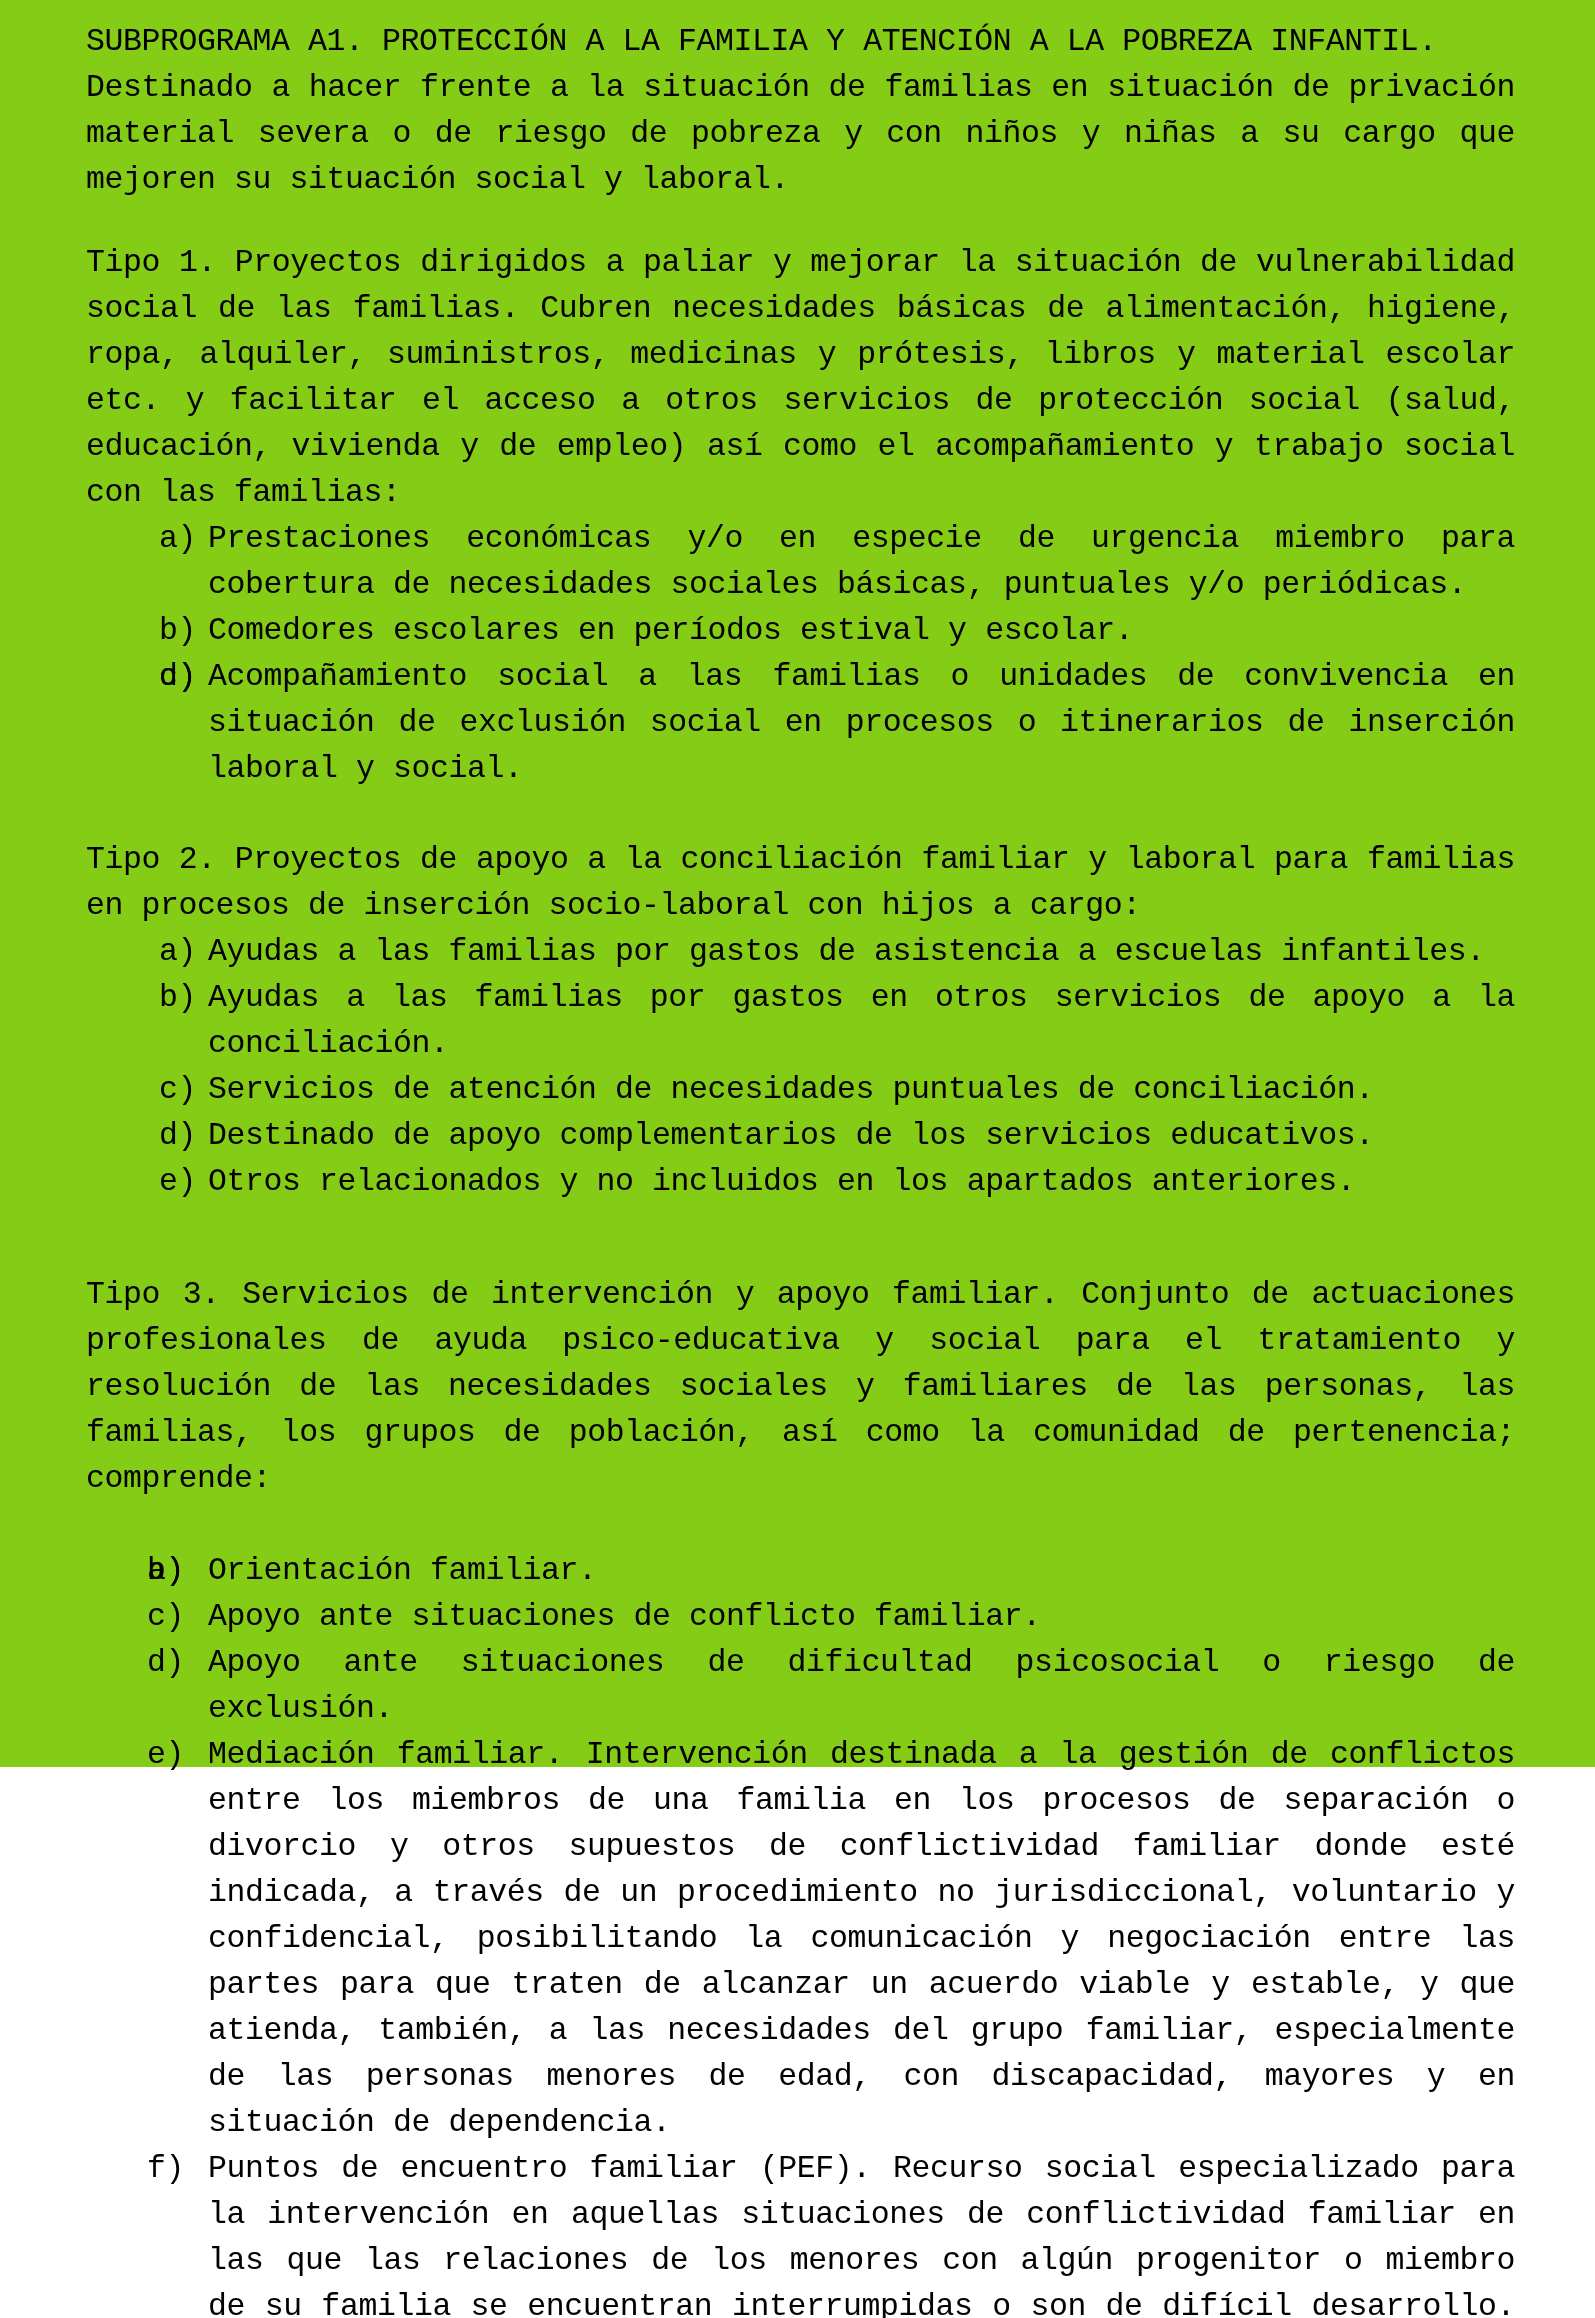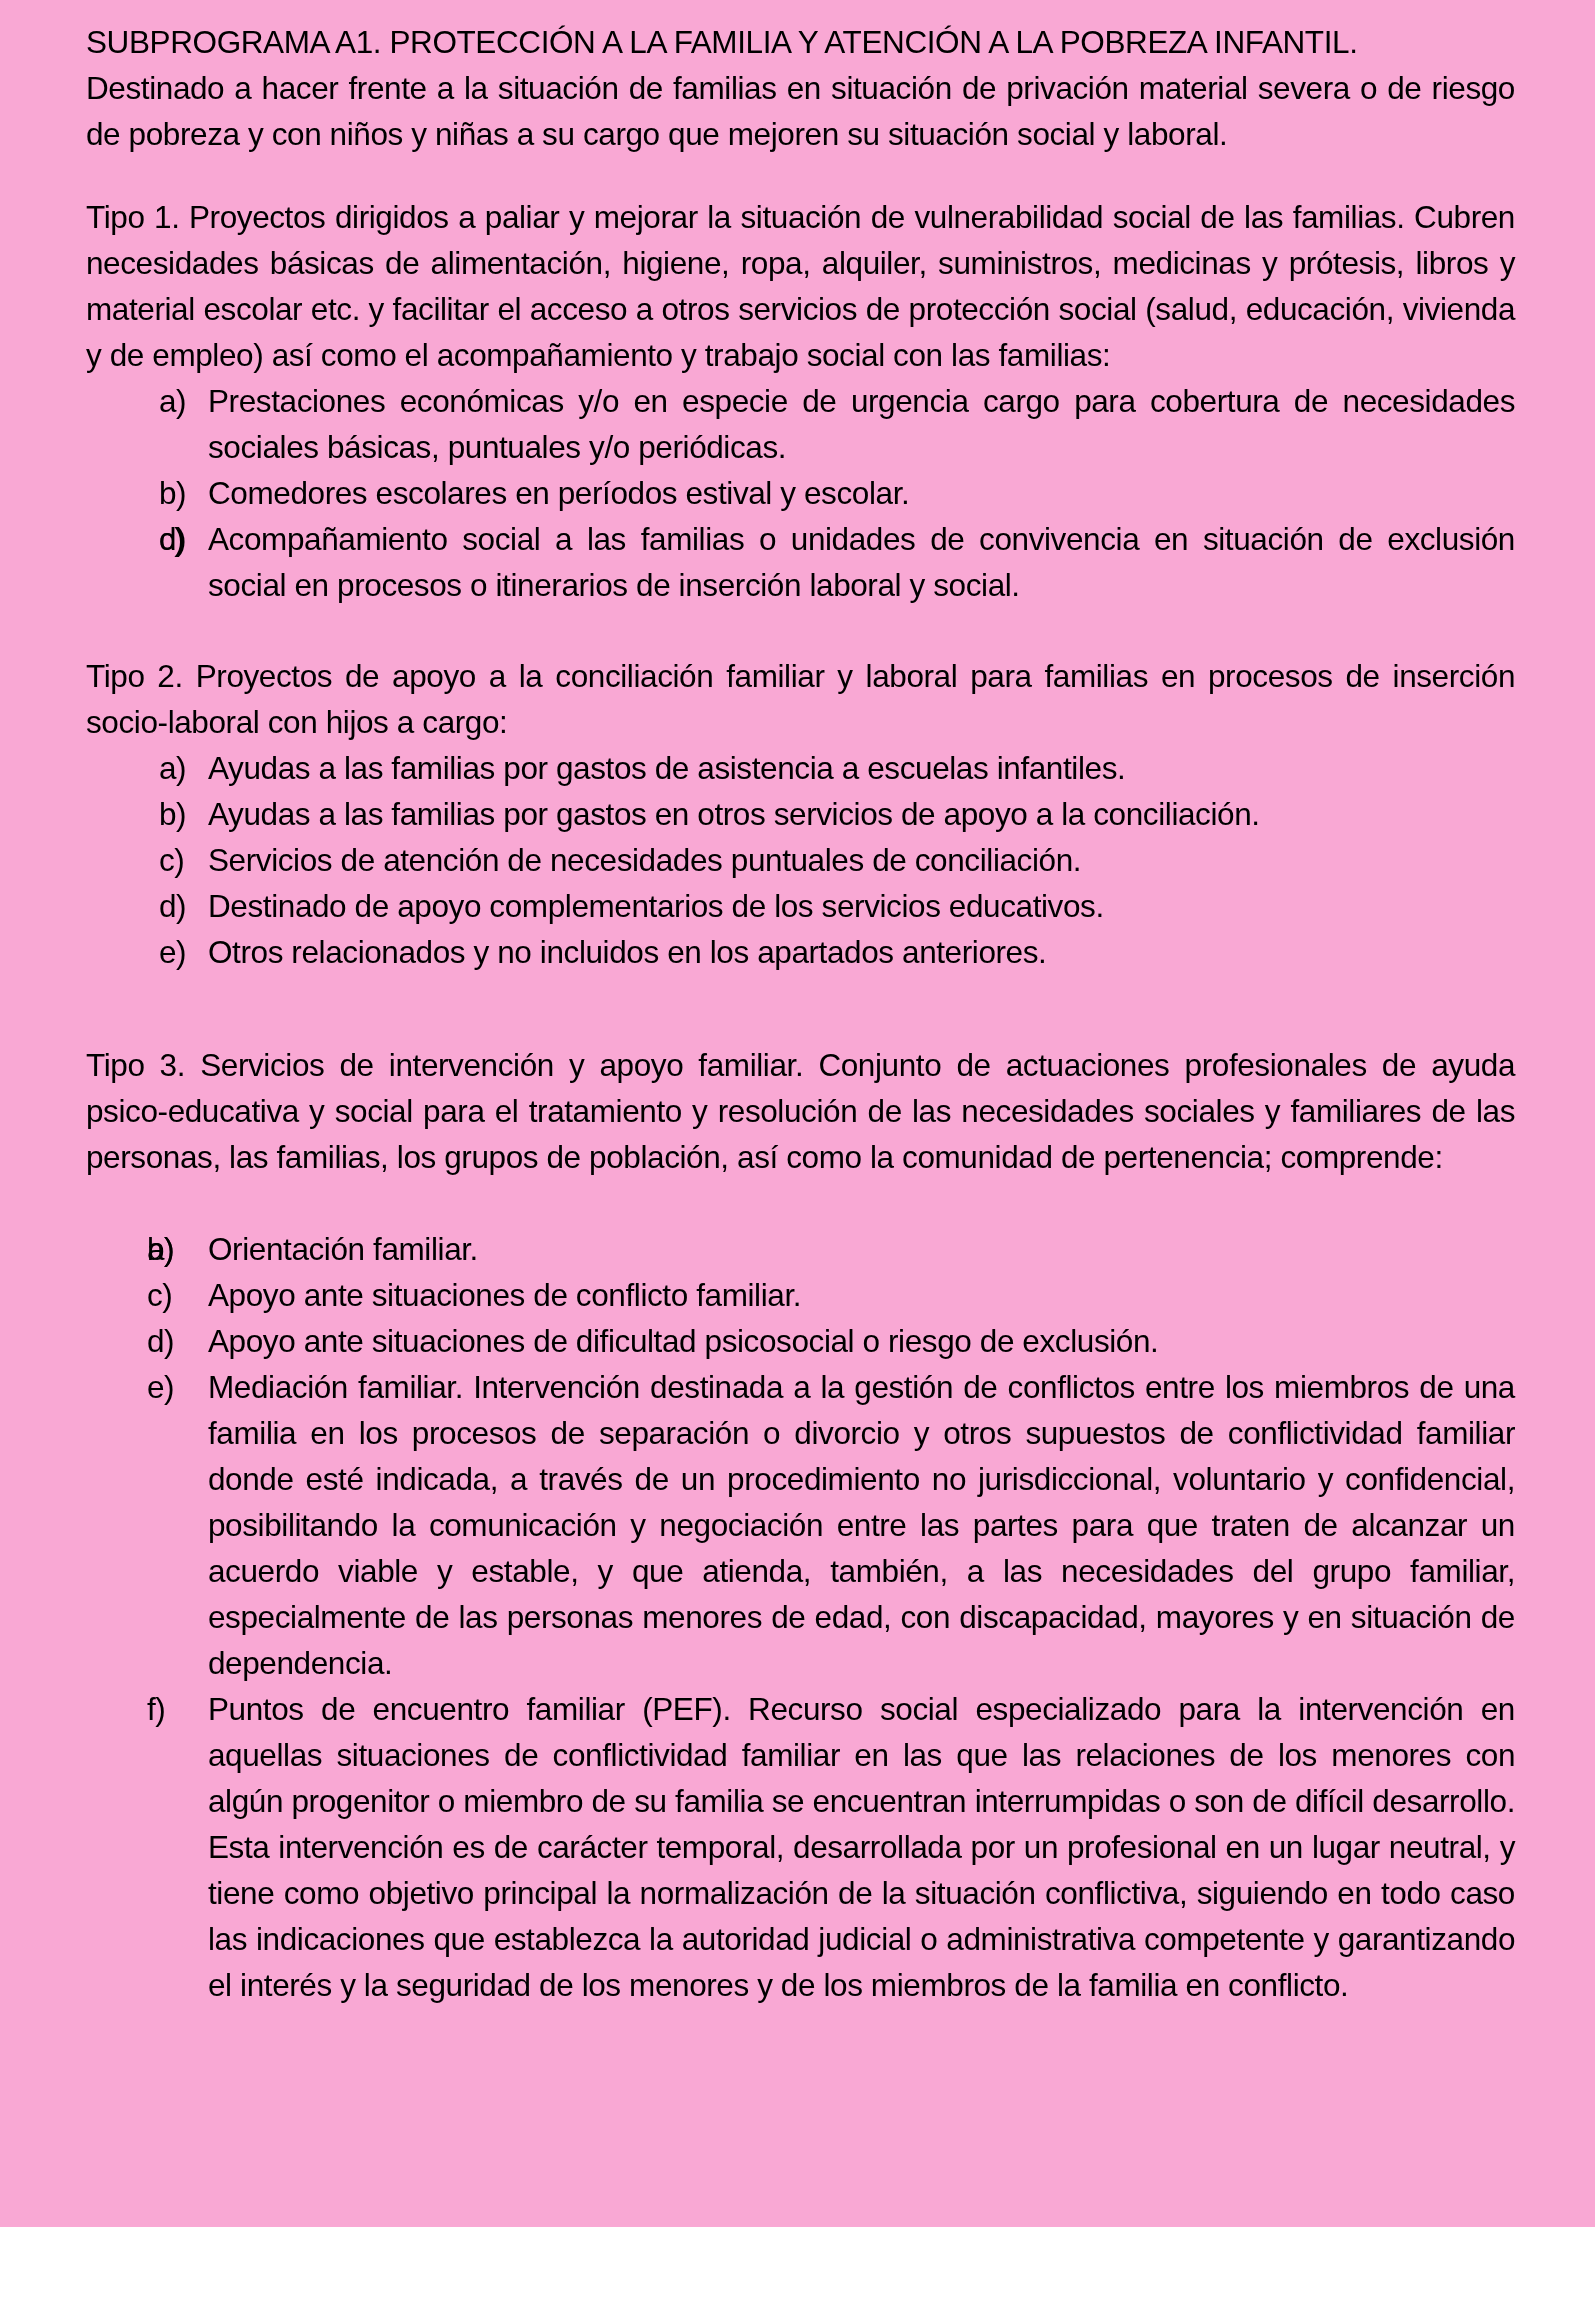--- a/index.html
+++ b/index.html
@@ -8,25 +8,25 @@
     background: #ffffff;
   }
   body {
     width: 1595px;
     height: 2319px;
     overflow: hidden;
   }
   .page {
     box-sizing: border-box;
     width: 1595px;
-    height: 2227px;
+    height: 1767px;
     padding: 19.4px 80px 0 86px;
-    background: #f9a8d4;
+    background: #84cc16;
     color: #000000;
-    font-family: Liberation Sans, sans-serif;
+    font-family: Liberation Mono, monospace;
     font-size: 31.5px;
     line-height: 46px;
     letter-spacing: -0.4px;
   }
   .title {
     margin: 0;
     text-align: left;
     white-space: normal;
   }
   .para {
@@ -56,21 +56,21 @@
 <div class="page">
 
   <p class="title">SUBPROGRAMA A1. PROTECCIÓN A LA FAMILIA Y ATENCIÓN A LA POBREZA INFANTIL.</p>
   <p class="para">Destinado a hacer frente a la situación de familias en situación de privación material severa o de riesgo de pobreza y con niños y niñas a su cargo que mejoren su situación social y laboral.</p>
 
   <section class="section-1">
     <p class="para">Tipo 1. Proyectos dirigidos a paliar y mejorar la situación de vulnerabilidad social de las familias. Cubren necesidades básicas de alimentación, higiene, ropa, alquiler, suministros, medicinas y prótesis, libros y material escolar etc. y facilitar el acceso a otros servicios de protección social (salud, educación, vivienda y de empleo) así como el acompañamiento y trabajo social con las familias:</p>
     <div class="list list-a">
       <div class="li">
         <span class="marker">a)</span>
-        <span class="li-text">Prestaciones económicas y/o en especie de urgencia cargo para cobertura de necesidades sociales básicas, puntuales y/o periódicas.</span>
+        <span class="li-text">Prestaciones económicas y/o en especie de urgencia miembro para cobertura de necesidades sociales básicas, puntuales y/o periódicas.</span>
       </div>
       <div class="li">
         <span class="marker">b)</span>
         <span class="li-text">Comedores escolares en períodos estival y escolar.</span>
       </div>
       <div class="li">
         <span class="marker">c)</span>
       </div>
       <div class="li">
         <span class="marker">d)</span>

